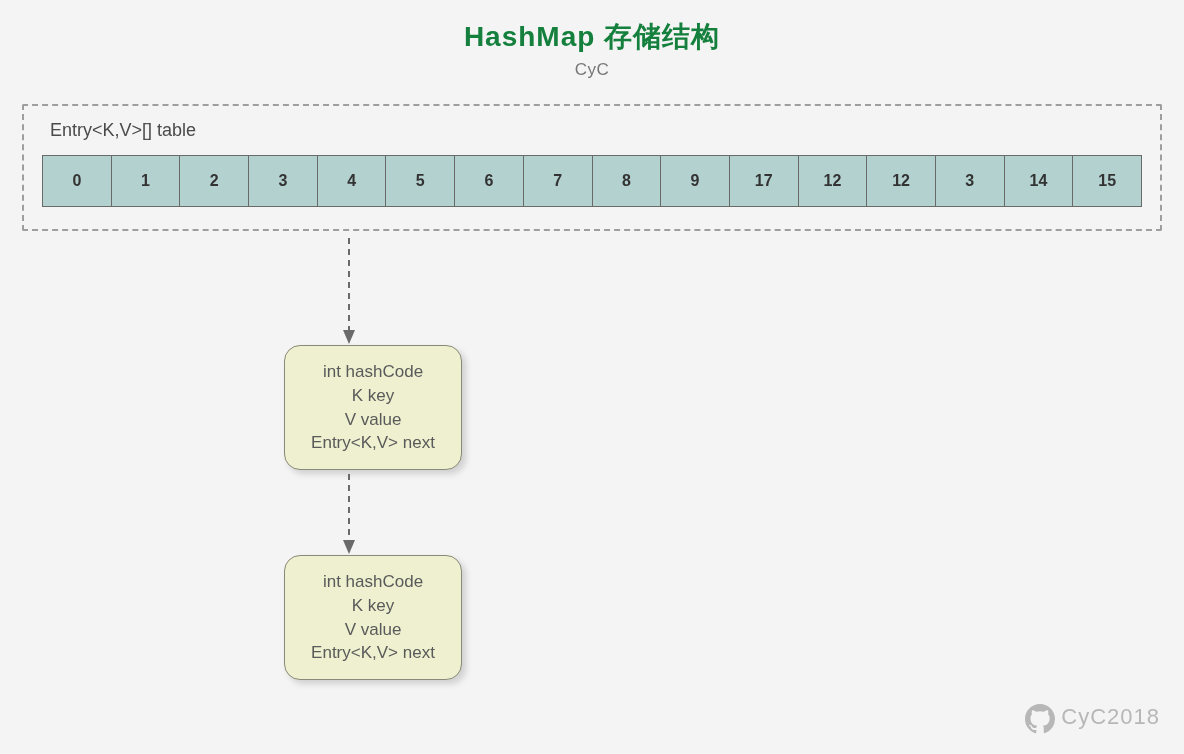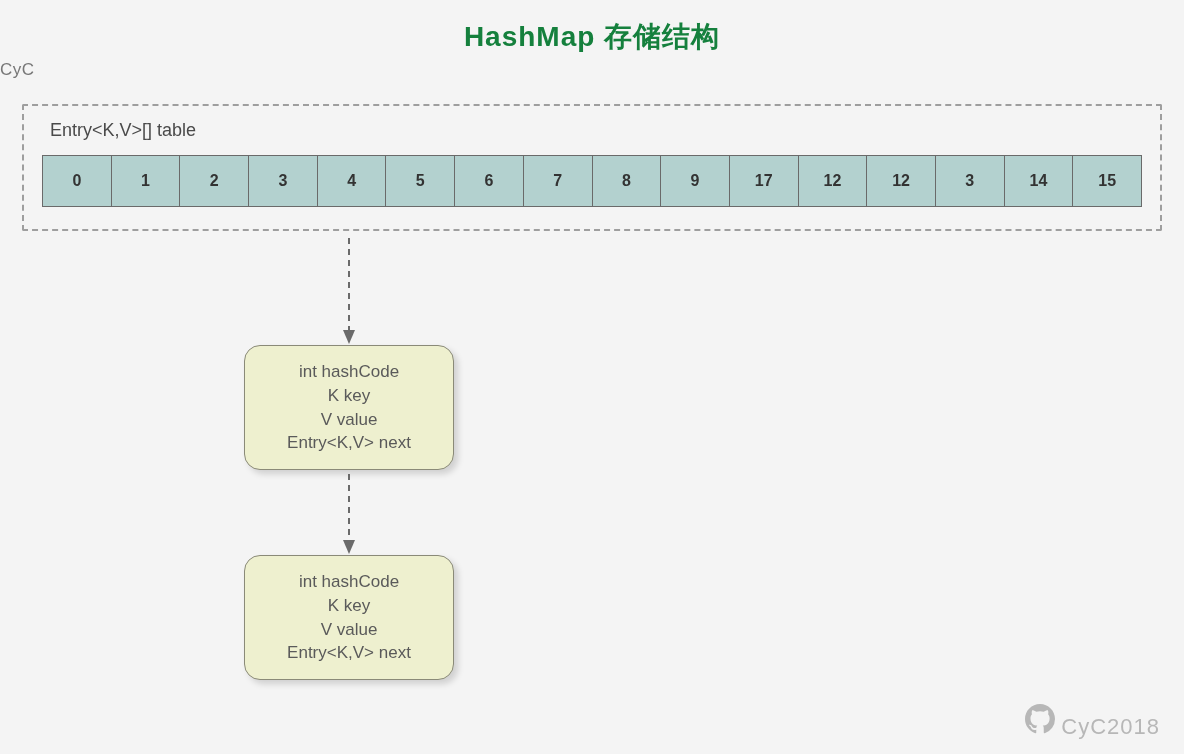--- a/index.html
+++ b/index.html
@@ -15,21 +15,21 @@
   }
   .title {
     text-align: center;
     font-size: 28px;
     font-weight: 700;
     color: #15803d;
     padding-top: 18px;
     letter-spacing: 1px;
   }
   .subtitle {
-    text-align: left;
+    text-align: center;
     font-size: 17px;
     color: #777;
     margin-top: 4px;
     letter-spacing: 0.5px;
   }
   .outer-box {
     position: relative;
     margin: 24px 22px 0 22px;
     border: 2px dashed #9e9e9e;
     border-radius: 2px;
@@ -54,39 +54,40 @@
     display: flex;
     align-items: center;
     justify-content: center;
     font-weight: 700;
     font-size: 16px;
     color: #333;
   }
   .cell + .cell { border-left: none; }
   .node {
     position: absolute;
-    width: 210px;
+    width: 178px;
     background: #eef0cf;
     border: 1.5px solid #8a8a78;
     border-radius: 16px;
     box-shadow: 4px 4px 6px rgba(0,0,0,0.15);
     padding: 14px 10px;
     text-align: center;
     color: #5a5a5a;
     font-size: 17px;
     line-height: 1.4;
+    margin-left: 40px;
   }
   .node1 { left: 244px; top: 345px; }
   .node2 { left: 244px; top: 555px; }
   .credit {
     position: absolute;
     right: 24px;
     bottom: 14px;
     display: flex;
-    align-items: flex-end;
+    align-items: flex-start;
     gap: 6px;
     color: #b7b7b7;
     font-size: 22px;
     letter-spacing: 1px;
   }
   .credit svg { width: 30px; height: 30px; }
   svg.arrow { position: absolute; overflow: visible; }
 </style>
 </head>
 <body>

